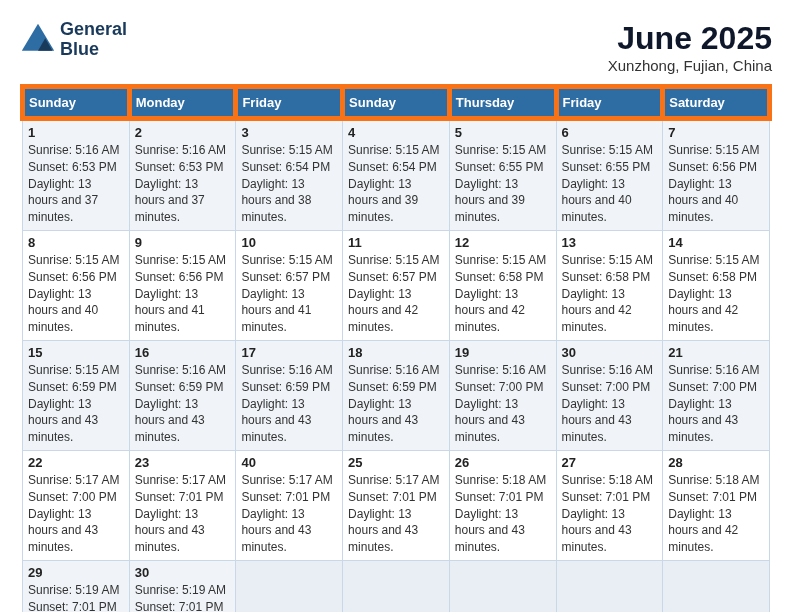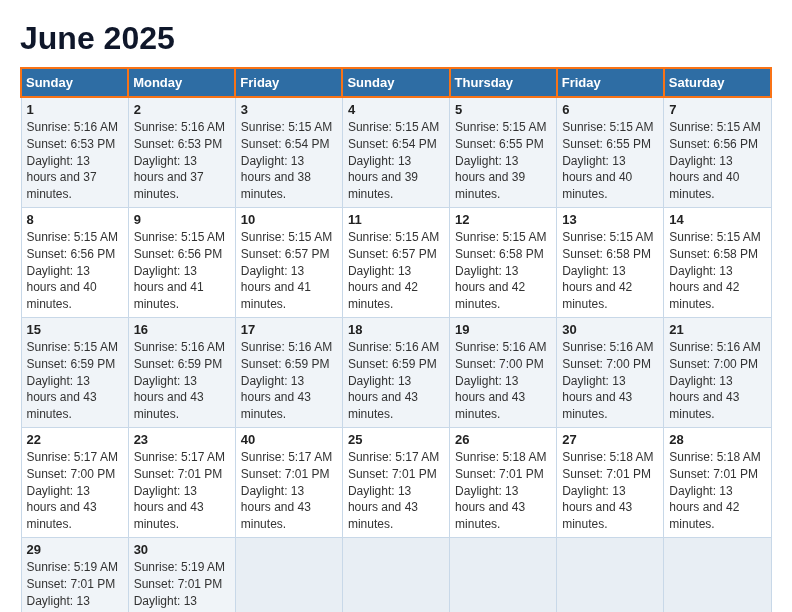--- a/index.html
+++ b/index.html
@@ -50,21 +50,21 @@
     }
     thead tr {
       background-color: #2e6da4;
     }
     thead th {
       color: #fff;
       font-size: 13px;
       font-weight: bold;
       padding: 6px 4px;
       text-align: left;
-      border: 2px solid #f97316;
+      border: 5px solid #f97316;
     }
     tbody tr {
       background: #fff;
     }
     tbody tr:nth-child(odd) {
       background: #f0f4f8;
     }
     tbody td {
       vertical-align: top;
       border: 1px solid #c8d8e8;
@@ -85,22 +85,33 @@
       color: #333;
     }
     .empty-cell {
       background: #e8eef4 !important;
     }
   </style>
 </head>
 <body>
 
 <div class="header-area">
+  <div class="logo">
+    <svg class="logo-icon" viewBox="0 0 40 40">
+      <polygon points="20,2 38,32 2,32" fill="#2e6da4"></polygon>
+      <polygon points="28,18 36,32 20,32" fill="#1a3a5c"></polygon>
+    </svg>
+    <div class="logo-text">
+      <div>General</div>
+      <div>Blue</div>
+    </div>
+  </div>
   <div class="title-area">
     <div class="month-title">June 2025</div>
+    <div class="location">Xunzhong, Fujian, China</div>
   </div>
 </div>
 
 <table>
   <thead>
     <tr>
       <th>Sunday</th>
       <th>Monday</th>
       <th>Friday</th>
       <th>Sunday</th>

